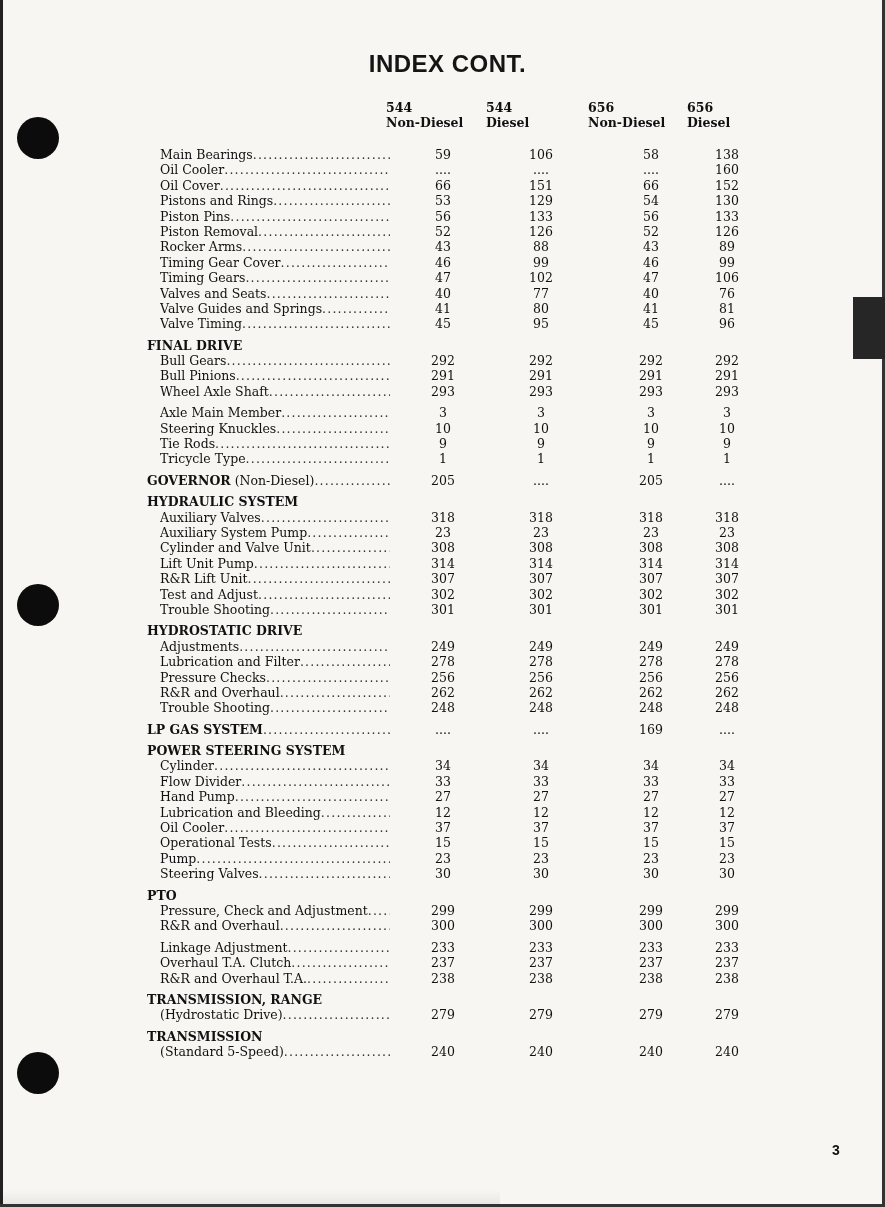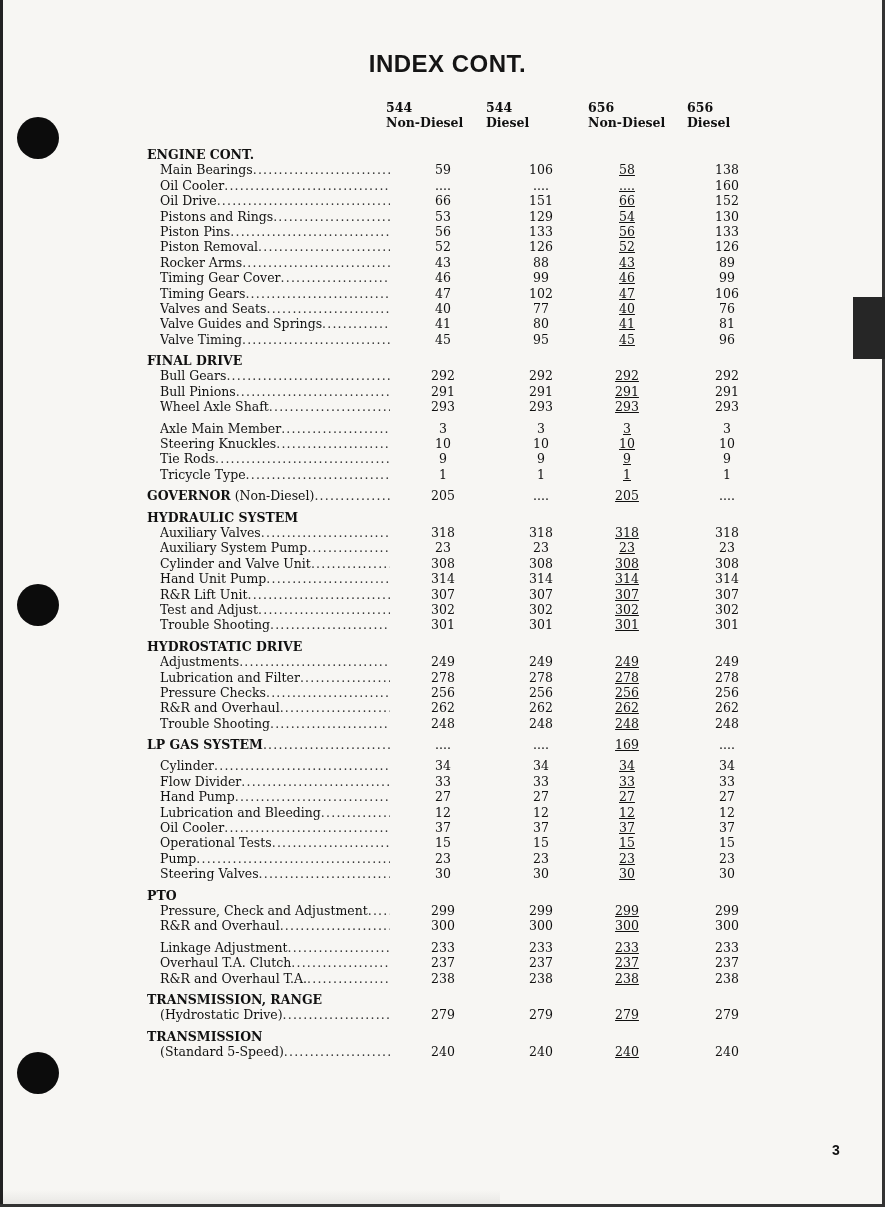--- a/index.html
+++ b/index.html
@@ -27,21 +27,21 @@
     .section { margin-bottom: 6px; }
     .sec-title { font-weight: bold; font-size: 12.5px; line-height: 15.4px; height: 15.4px; white-space: nowrap; }
     .row { position: relative; height: 15.4px; line-height: 15.4px; font-size: 12.5px; white-space: nowrap; }
     .row .label { position: absolute; left: 13px; width: 230px; overflow: hidden; }
     .row.flush .label { left: 0; width: 243px; }
     .label .dots { letter-spacing: 1.2px; color: #333; }
     .label .bold { font-weight: bold; }
     .val { position: absolute; width: 80px; text-align: center; top: 0; }
     .v0 { left: 256px; }
     .v1 { left: 354px; }
-    .v2 { left: 440px; text-decoration: underline; }
+    .v2 { left: 464px; }
     .v3 { left: 540px; }
     .pageno { position: absolute; left: 832px; top: 1142px; font-family: "Liberation Sans", sans-serif; font-weight: bold; font-size: 14px; }
   </style>
 </head>
 <body>
 
 <div class="edge-left"></div>
 <div class="edge-right"></div>
 <div class="shade-bottom"></div>
 <div class="edge-bottom"></div>
@@ -66,37 +66,36 @@
   <span>656</span>
   <span>Non-Diesel</span>
 </div>
 <div class="colhead" style="left:687px">
   <span>656</span>
   <span>Diesel</span>
 </div>
 
 <div class="content" id="index-content">
     <div class="section">
-      <div class="sec-title">ENGINE CONT.</div>
       <div class="row">
         <span class="label"><span>Main Bearings</span><span class="dots">............................................................</span></span>
         <span class="val v0">59</span>
         <span class="val v1">106</span>
         <span class="val v2">58</span>
         <span class="val v3">138</span>
       </div>
       <div class="row">
         <span class="label"><span>Oil Cooler</span><span class="dots">............................................................</span></span>
         <span class="val v0">....</span>
         <span class="val v1">....</span>
         <span class="val v2">....</span>
         <span class="val v3">160</span>
       </div>
       <div class="row">
-        <span class="label"><span>Oil Drive</span><span class="dots">............................................................</span></span>
+        <span class="label"><span>Oil Cover</span><span class="dots">............................................................</span></span>
         <span class="val v0">66</span>
         <span class="val v1">151</span>
         <span class="val v2">66</span>
         <span class="val v3">152</span>
       </div>
       <div class="row">
         <span class="label"><span>Pistons and Rings</span><span class="dots">............................................................</span></span>
         <span class="val v0">53</span>
         <span class="val v1">129</span>
         <span class="val v2">54</span>
@@ -239,21 +238,21 @@
         <span class="val v3">23</span>
       </div>
       <div class="row">
         <span class="label"><span>Cylinder and Valve Unit</span><span class="dots">............................................................</span></span>
         <span class="val v0">308</span>
         <span class="val v1">308</span>
         <span class="val v2">308</span>
         <span class="val v3">308</span>
       </div>
       <div class="row">
-        <span class="label"><span>Hand Unit Pump</span><span class="dots">............................................................</span></span>
+        <span class="label"><span>Lift Unit Pump</span><span class="dots">............................................................</span></span>
         <span class="val v0">314</span>
         <span class="val v1">314</span>
         <span class="val v2">314</span>
         <span class="val v3">314</span>
       </div>
       <div class="row">
         <span class="label"><span>R&amp;R Lift Unit</span><span class="dots">............................................................</span></span>
         <span class="val v0">307</span>
         <span class="val v1">307</span>
         <span class="val v2">307</span>
@@ -315,20 +314,21 @@
     <div class="section">
       <div class="row flush">
         <span class="label"><span class="bold">LP GAS SYSTEM</span><span></span><span class="dots">............................................................</span></span>
         <span class="val v0">....</span>
         <span class="val v1">....</span>
         <span class="val v2">169</span>
         <span class="val v3">....</span>
       </div>
     </div>
     <div class="section">
+      <div class="sec-title">POWER STEERING SYSTEM</div>
       <div class="row">
         <span class="label"><span>Cylinder</span><span class="dots">............................................................</span></span>
         <span class="val v0">34</span>
         <span class="val v1">34</span>
         <span class="val v2">34</span>
         <span class="val v3">34</span>
       </div>
       <div class="row">
         <span class="label"><span>Flow Divider</span><span class="dots">............................................................</span></span>
         <span class="val v0">33</span>

